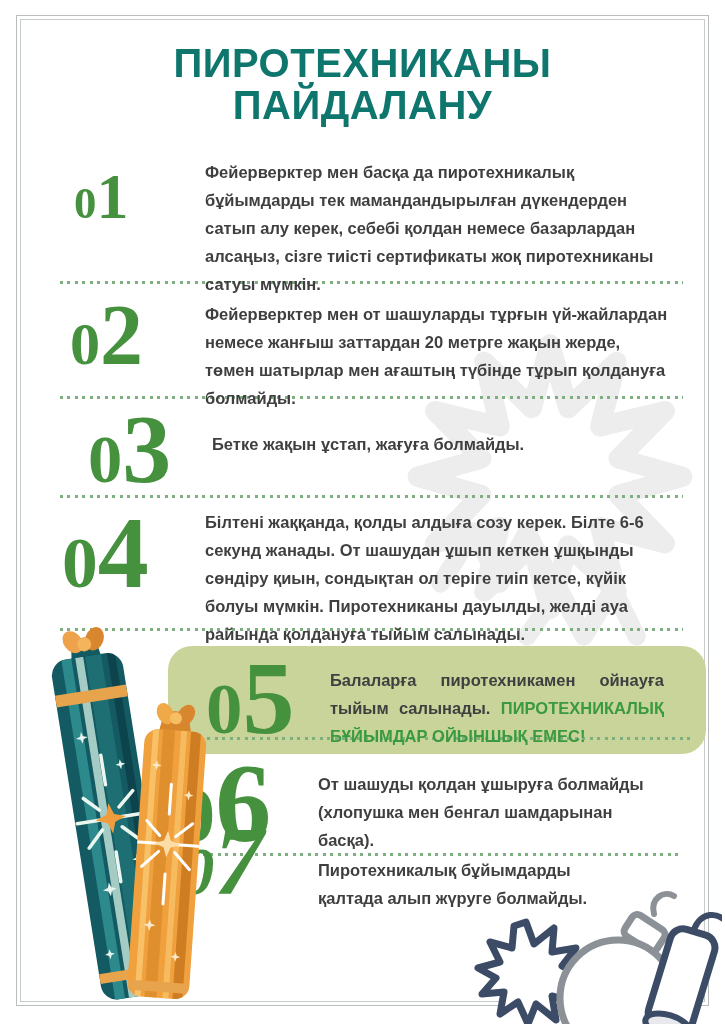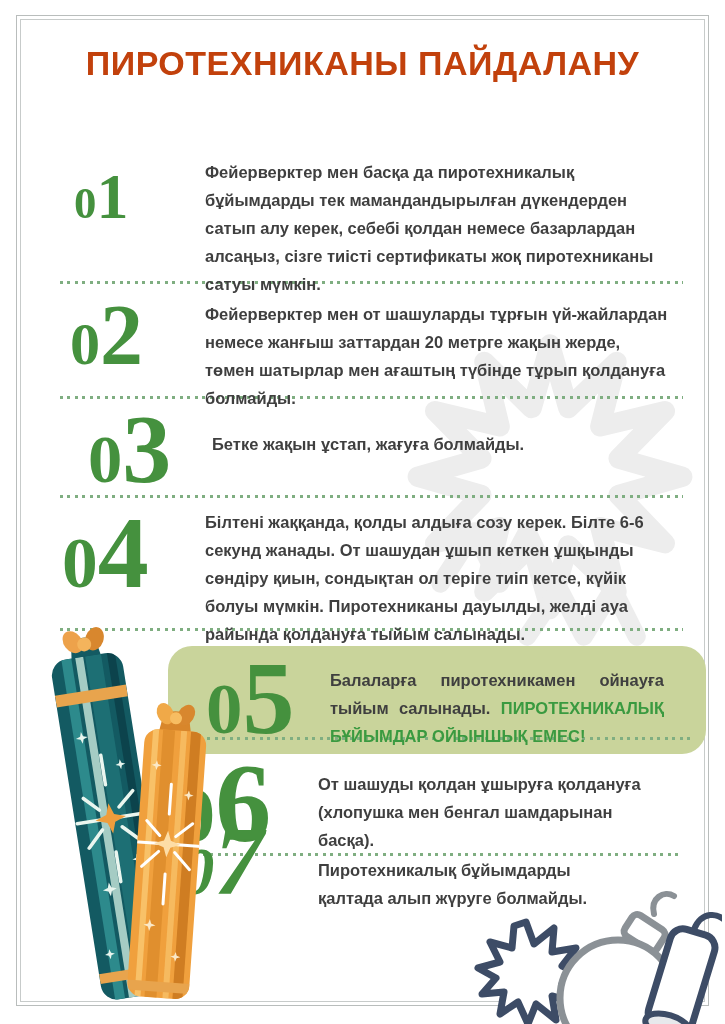--- a/index.html
+++ b/index.html
@@ -9,22 +9,22 @@
     font-family:"Liberation Sans","DejaVu Sans",sans-serif;
   }
   
   .frame { position:absolute; left:16px; top:15px; right:16px; bottom:18px;
            border:1px solid #b9bdbc; z-index:1; }
   .frame-inner { position:absolute; inset:3px; border:1px solid #c7cbca; }
   
   .watermark { position:absolute; left:372px; top:322px; z-index:0; }
   
   .title { position:absolute; top:42px; left:40px; right:40px; z-index:3;
-           text-align:center; color:#c2410c; font-weight:bold;
-           font-size:34px; line-height:42px; letter-spacing:.5px; }
+           text-align:center; color:#0f766e; font-weight:bold;
+           font-size:40px; line-height:42px; letter-spacing:.5px; }
   
   .num { position:absolute; z-index:3; color:#45913e; font-weight:bold;
          font-family:"Liberation Serif","DejaVu Serif",serif; line-height:.92; }
   .num::first-letter { font-size:.70em; }
   .n1 { left:74px;  top:168px; font-size:64px;text-align:center; }
   .n2 { left:70px;  top:296px; font-size:86px; }
   .n3 { left:64px;  top:404px; font-size:98px;margin-left:24px; }
   .n4 { left:62px;  top:506px; font-size:102px; }
   .n5 { left:206px; top:650px; font-size:104px; }
   .n6 { left:176px; top:752px; font-size:112px; }
@@ -88,21 +88,21 @@
 <div class="num n4">04</div>
 <div class="num n5">05</div>
 <div class="num n6">06</div>
 <div class="num n7">07</div>
 
 <div class="txt t1">Фейерверктер мен басқа да пиротехникалық бұйымдарды тек мамандандырылған дүкендерден сатып алу керек, себебі қолдан немесе базарлардан алсаңыз, сізге тиісті сертификаты жоқ пиротехниканы сатуы мүмкін.</div>
 <div class="txt t2">Фейерверктер мен от шашуларды тұрғын үй-жайлардан немесе жанғыш заттардан 20 метрге жақын жерде, төмен шатырлар мен ағаштың түбінде тұрып қолдануға болмайды.</div>
 <div class="txt t3">Бетке жақын ұстап, жағуға болмайды.</div>
 <div class="txt t4">Білтені жаққанда, қолды алдыға созу керек. Білте 6-6 секунд жанады. От шашудан ұшып кеткен ұшқынды сөндіру қиын, сондықтан ол теріге тиіп кетсе, күйік болуы мүмкін. Пиротехниканы дауылды, желді ауа райында қолдануға тыйым салынады.</div>
 <div class="txt t5"><span>Балаларға пиротехникамен ойнауға тыйым салынады. </span><span class="hl">ПИРОТЕХНИКАЛЫҚ БҰЙЫМДАР ОЙЫНШЫҚ ЕМЕС!</span></div>
-<div class="txt t6">От шашуды қолдан ұшыруға қолдануға (хлопушка мен бенгал шамдарынан басқа).</div>
+<div class="txt t6">От шашуды қолдан ұшыруға болмайды (хлопушка мен бенгал шамдарынан басқа).</div>
 <div class="txt t7">Пиротехникалық бұйымдарды қалтада алып жүруге болмайды.</div>
 
 <svg class="crackers" width="208" height="398" viewBox="0 0 208 398" aria-hidden="true">
   <defs>
     <clipPath id="tealClip">
         <rect x="62" y="28" width="72" height="344" rx="16"></rect>
       </clipPath>
     <clipPath id="orClip">
         <rect x="122" y="104" width="62" height="268" rx="14"></rect>
       </clipPath>

